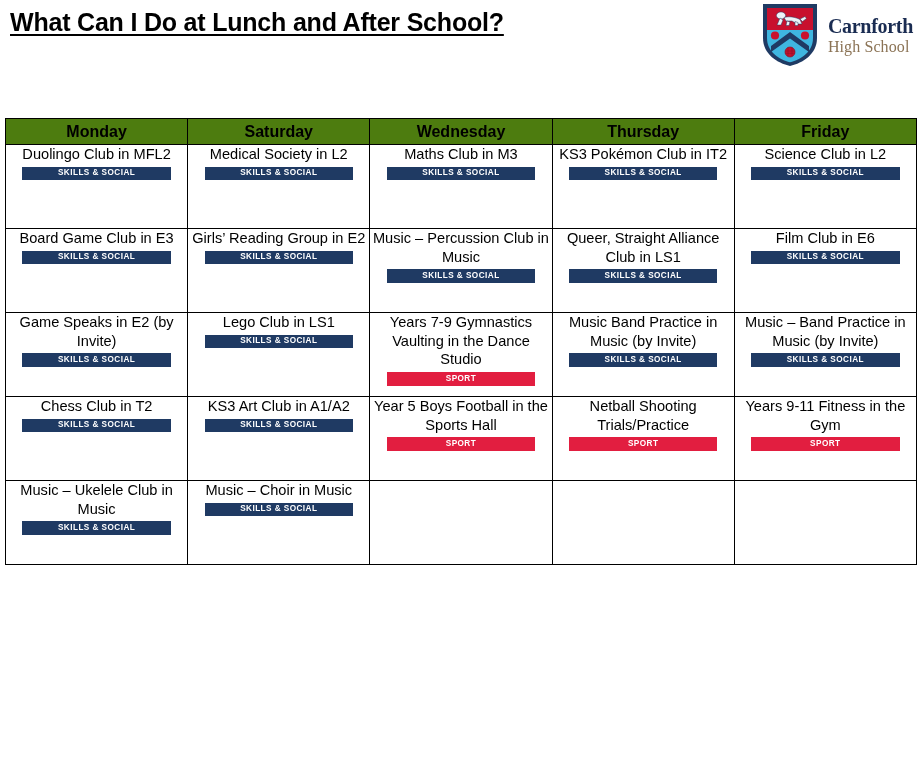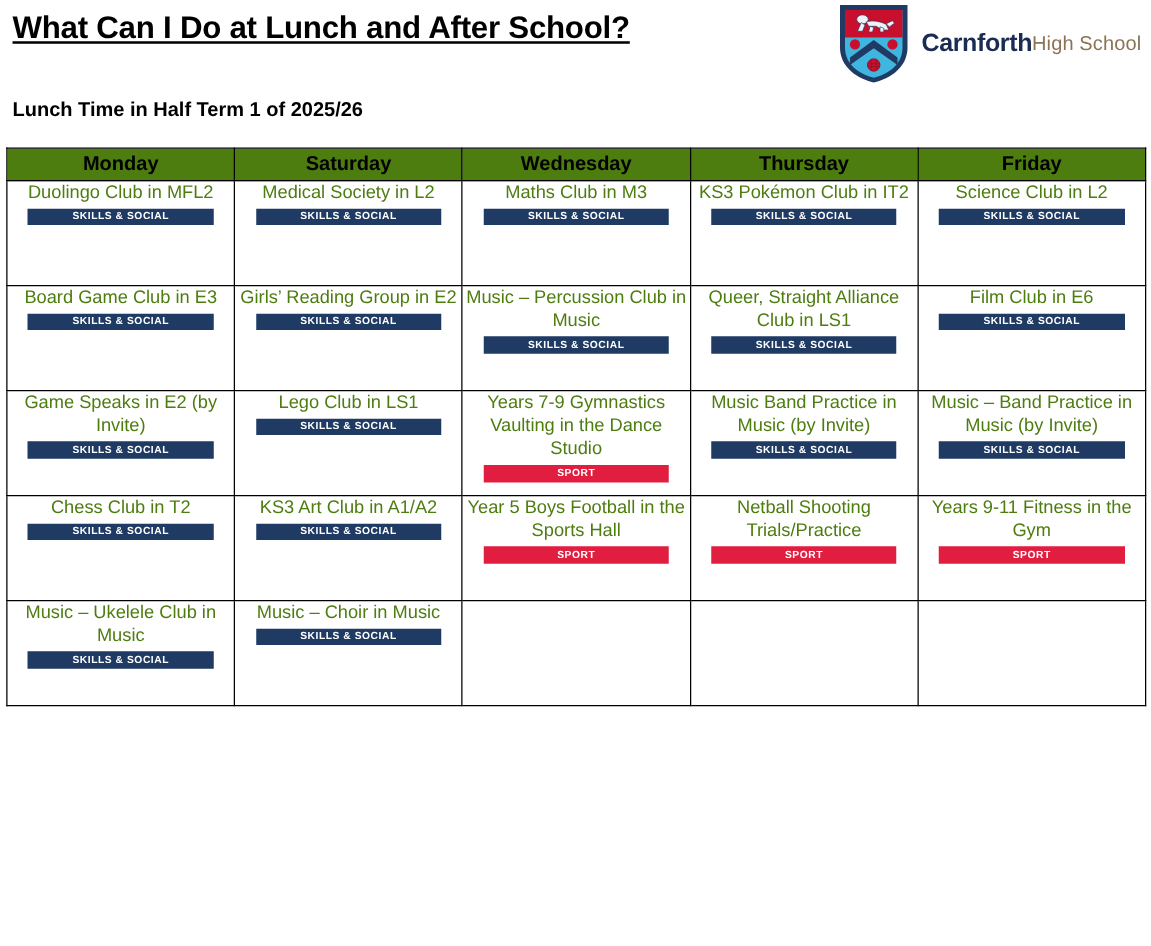--- a/index.html
+++ b/index.html
@@ -28,21 +28,21 @@
     font-size:16px;font-weight:bold;
     white-space:nowrap;
   }
 
   
   .logo{
     position:absolute;right:8px;top:2px;
     display:flex;align-items:center;gap:9px;
   }
   .crest{width:58px;height:66px;display:block;}
-  .logo-text{display:flex;flex-direction:row;line-height:1;}
+  .logo-text{display:flex;flex-direction:column;line-height:1;font-family:Liberation Serif, serif;}
   .logo-name{
     font-size:20px;font-weight:bold;color:#1a2c52;letter-spacing:-0.3px;
   }
   .logo-sub{
     font-size:16px;color:#8b7355;margin-top:3px;letter-spacing:0.1px;
   }
 
   
   .tbl{
     position:absolute;left:5px;top:118px;
@@ -66,21 +66,21 @@
   .tbl col{width:182.2px;}
   .cell{
     height:84px;
     box-sizing:border-box;
     padding:3px 4px 0 4px;
     text-align:center;
   }
   .cell-text{
     font-size:14.6px;
     line-height:1.28;
-    color:#4d7c0f;
+    color:#000000;
   }
   .badge{
     display:block;
     margin:3px auto 0 auto;
     width:82%;
     font-size:8.2px;
     font-weight:bold;
     letter-spacing:0.45px;
     color:#ffffff;
     text-align:center;
@@ -91,21 +91,20 @@
   .badge.sport{background:#e21e40;}
   .empty{height:84px;}
 </style>
 </head>
 <body>
 
 <div class="page">
 
   <div class="header">
     <div class="main-title">What Can I Do at Lunch and After School?</div>
-    <div class="sub-title">Lunch Time in Half Term 1 of 2025/26</div>
 
     <div class="logo">
       <svg class="crest" viewBox="0 0 58 66">
         <path d="M2 2 H56 V36 C56 52 42 61 29 64 C16 61 2 52 2 36 Z" fill="#1f3a63"></path>
         <path d="M6 6 H52 V36 C52 50 40 57.5 29 60.2 C18 57.5 6 50 6 36 Z" fill="#3fb6e0"></path>
         <path d="M6 6 H52 V28 H6 Z" fill="#c8102e"></path>
         <g fill="#eef2f7" stroke="#1f3a63" stroke-width="0.5">
           <ellipse cx="20" cy="13.5" rx="4.6" ry="3.6"></ellipse>
           <path d="M19 16 L16 23 L20 23 L22 18 Z"></path>
           <path d="M23 15.5 C28 14 34 15 39 17.5 L41 22 L36 22 L31 19 L25 19 Z"></path>

